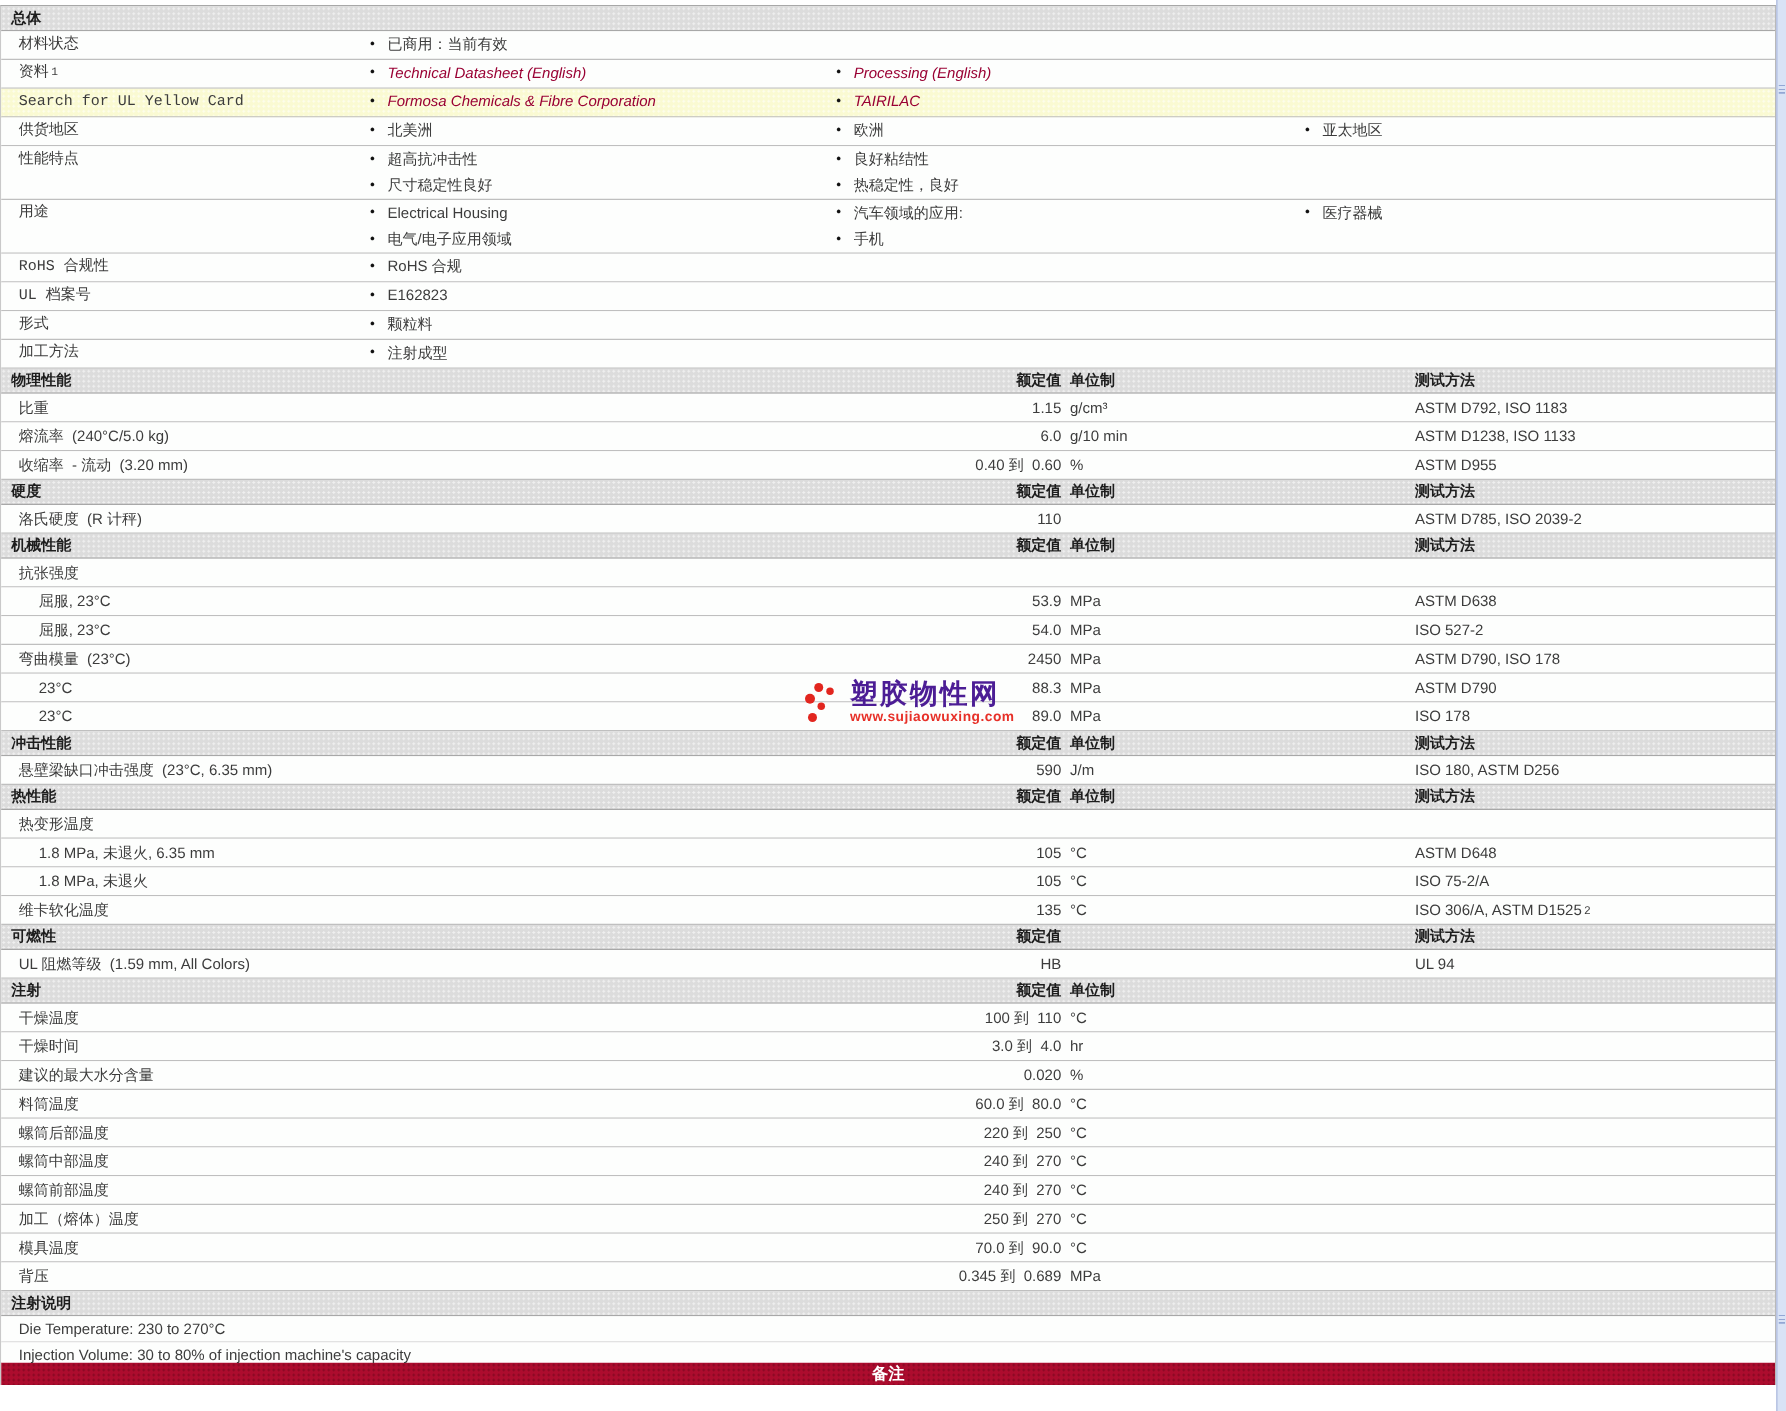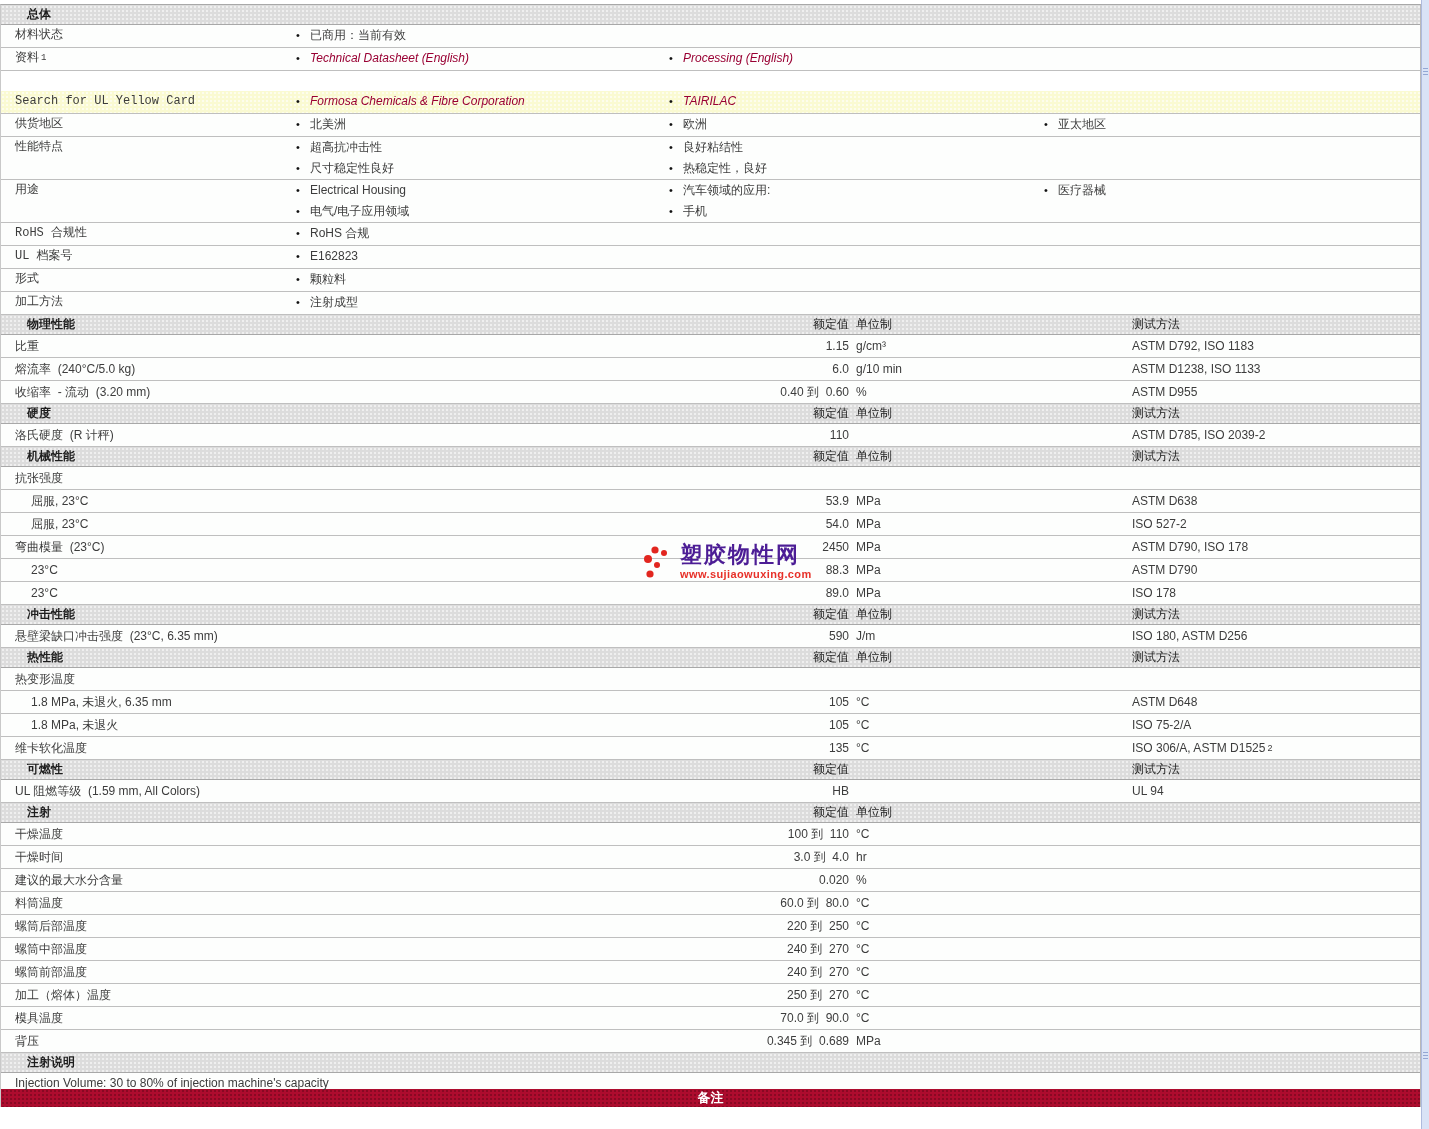--- a/index.html
+++ b/index.html
@@ -18,43 +18,42 @@
   }
   
   .sec-h {
     position:relative; height:20px; line-height:19px;
     background-color:#dcdcdc;
     background-image:radial-gradient(rgba(255,255,255,.55) 1px, transparent 1px);
     background-size:4px 4px;
     border-bottom:1px solid #a8a8a8;
     font-weight:bold; color:#1d1d1d;
   }
-  .sec-title { padding-left:26px; white-space:pre; }
+  .sec-title { padding-left:8px; white-space:pre; }
   
   .irow { position:relative; height:23px; border-bottom:1px solid #bfbfbf; background:#fdfefd; }
   .irow.h2 { height:43px; }
   .irow.hl {
     background-color:#fafad2;
     background-image:radial-gradient(rgba(255,255,255,.6) 1px, transparent 1px);
     background-size:4px 4px;
-    margin-top:20px;
   }
   .ilblwrap { position:absolute; left:14px; top:0; line-height:21px; white-space:pre;font-family:Liberation Mono, monospace; }
   .bcol { position:absolute; top:0; }
   .bitem { position:relative; padding-left:14px; line-height:21px; white-space:pre; }
   .bullet { position:absolute; left:0; top:0; font-size:11px; color:#111; }
   .link { color:#990033;font-style:italic; }
   
   .prow { position:relative; height:23px; border-bottom:1px solid #bfbfbf; background:#fdfefd; }
   .plbl { position:absolute; left:14px; top:0; line-height:22px; white-space:pre; }
   .plbl.ind { left:30px; }
   .pv { position:absolute; left:600px; width:248px; top:0; text-align:right; line-height:22px; white-space:pre; }
   .pu { position:absolute; left:855px; top:0; line-height:22px; white-space:pre; }
   .pm { position:absolute; left:1102px; top:0; line-height:22px; white-space:pre;margin-left:29px; }
-  .sec-h .pv, .sec-h .pu, .sec-h .pm { line-height:19px; font-weight:normal; }
+  .sec-h .pv, .sec-h .pu, .sec-h .pm { line-height:19px; font-weight:bold; }
   sup.fnote { font-size:9px; vertical-align:top; position:relative; top:0px; margin-left:2px; }
   
   .nrow { position:relative; height:21px; line-height:20px; border-bottom:1px solid #d9d9d9; padding-left:14px; background:#fdfefd; white-space:pre; }
   .nrow.cut { height:16px; border-bottom:none; }
   
   .footer {
     height:18px; line-height:17px;
     background-color:#ad0c2e;
     background-image:radial-gradient(rgba(40,0,8,.28) 1px, transparent 1px);
     background-size:4px 4px;
@@ -301,20 +300,21 @@
         <span class="plbl">模具温度</span>
         <span class="pv">70.0 到  90.0</span>
         <span class="pu">°C</span>
       </div>
       <div class="prow">
         <span class="plbl">背压</span>
         <span class="pv">0.345 到  0.689</span>
         <span class="pu">MPa</span>
       </div>
       <div class="sec-h"><span class="sec-title">注射说明</span></div>
+      <div class="nrow">Die Temperature: 230 to 270°C</div>
       <div class="nrow cut">Injection Volume: 30 to 80% of injection machine's capacity</div>
       <div class="footer"><span>备注</span></div>
     </div>
 
   <div class="watermark">
     <svg class="wm-dots" viewBox="0 0 30 42" xmlns="http://www.w3.org/2000/svg">
       <circle cx="11" cy="7" r="3.6" fill="#e2261f"></circle>
       <circle cx="20" cy="10" r="3.0" fill="#e2261f"></circle>
       <circle cx="4" cy="16" r="4.0" fill="#e2261f"></circle>
       <circle cx="13" cy="22" r="3.0" fill="#e2261f"></circle>

